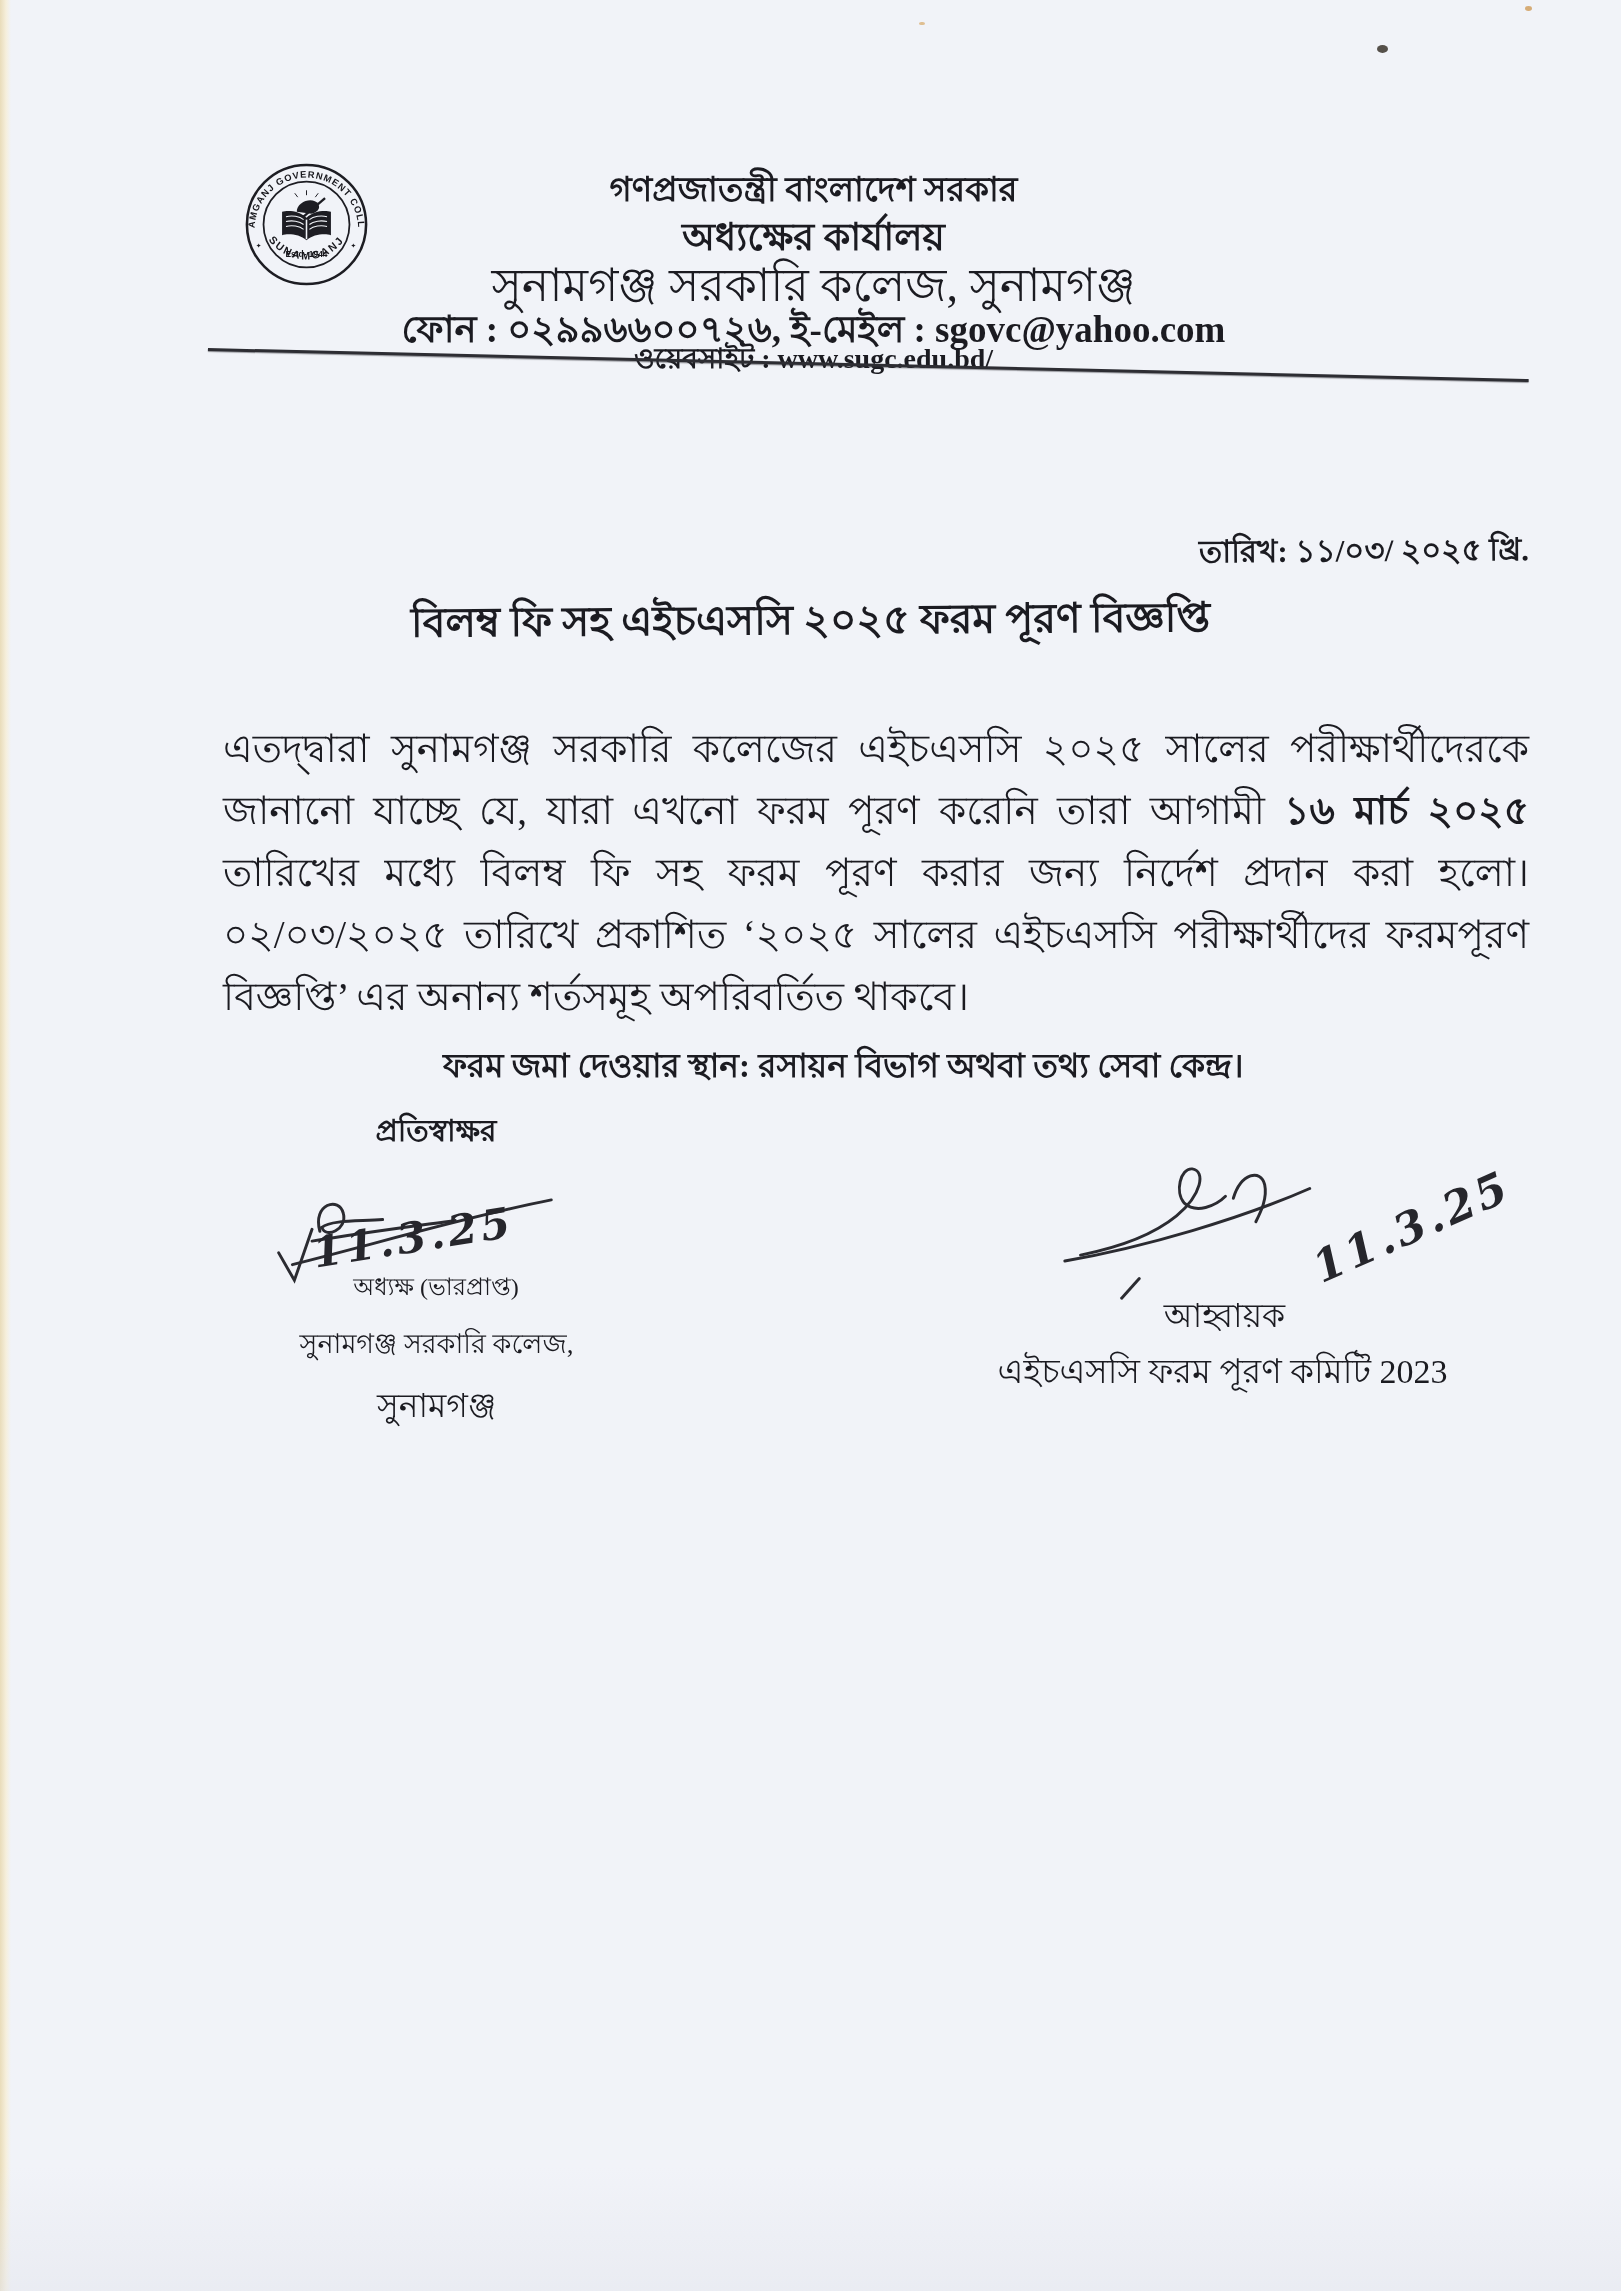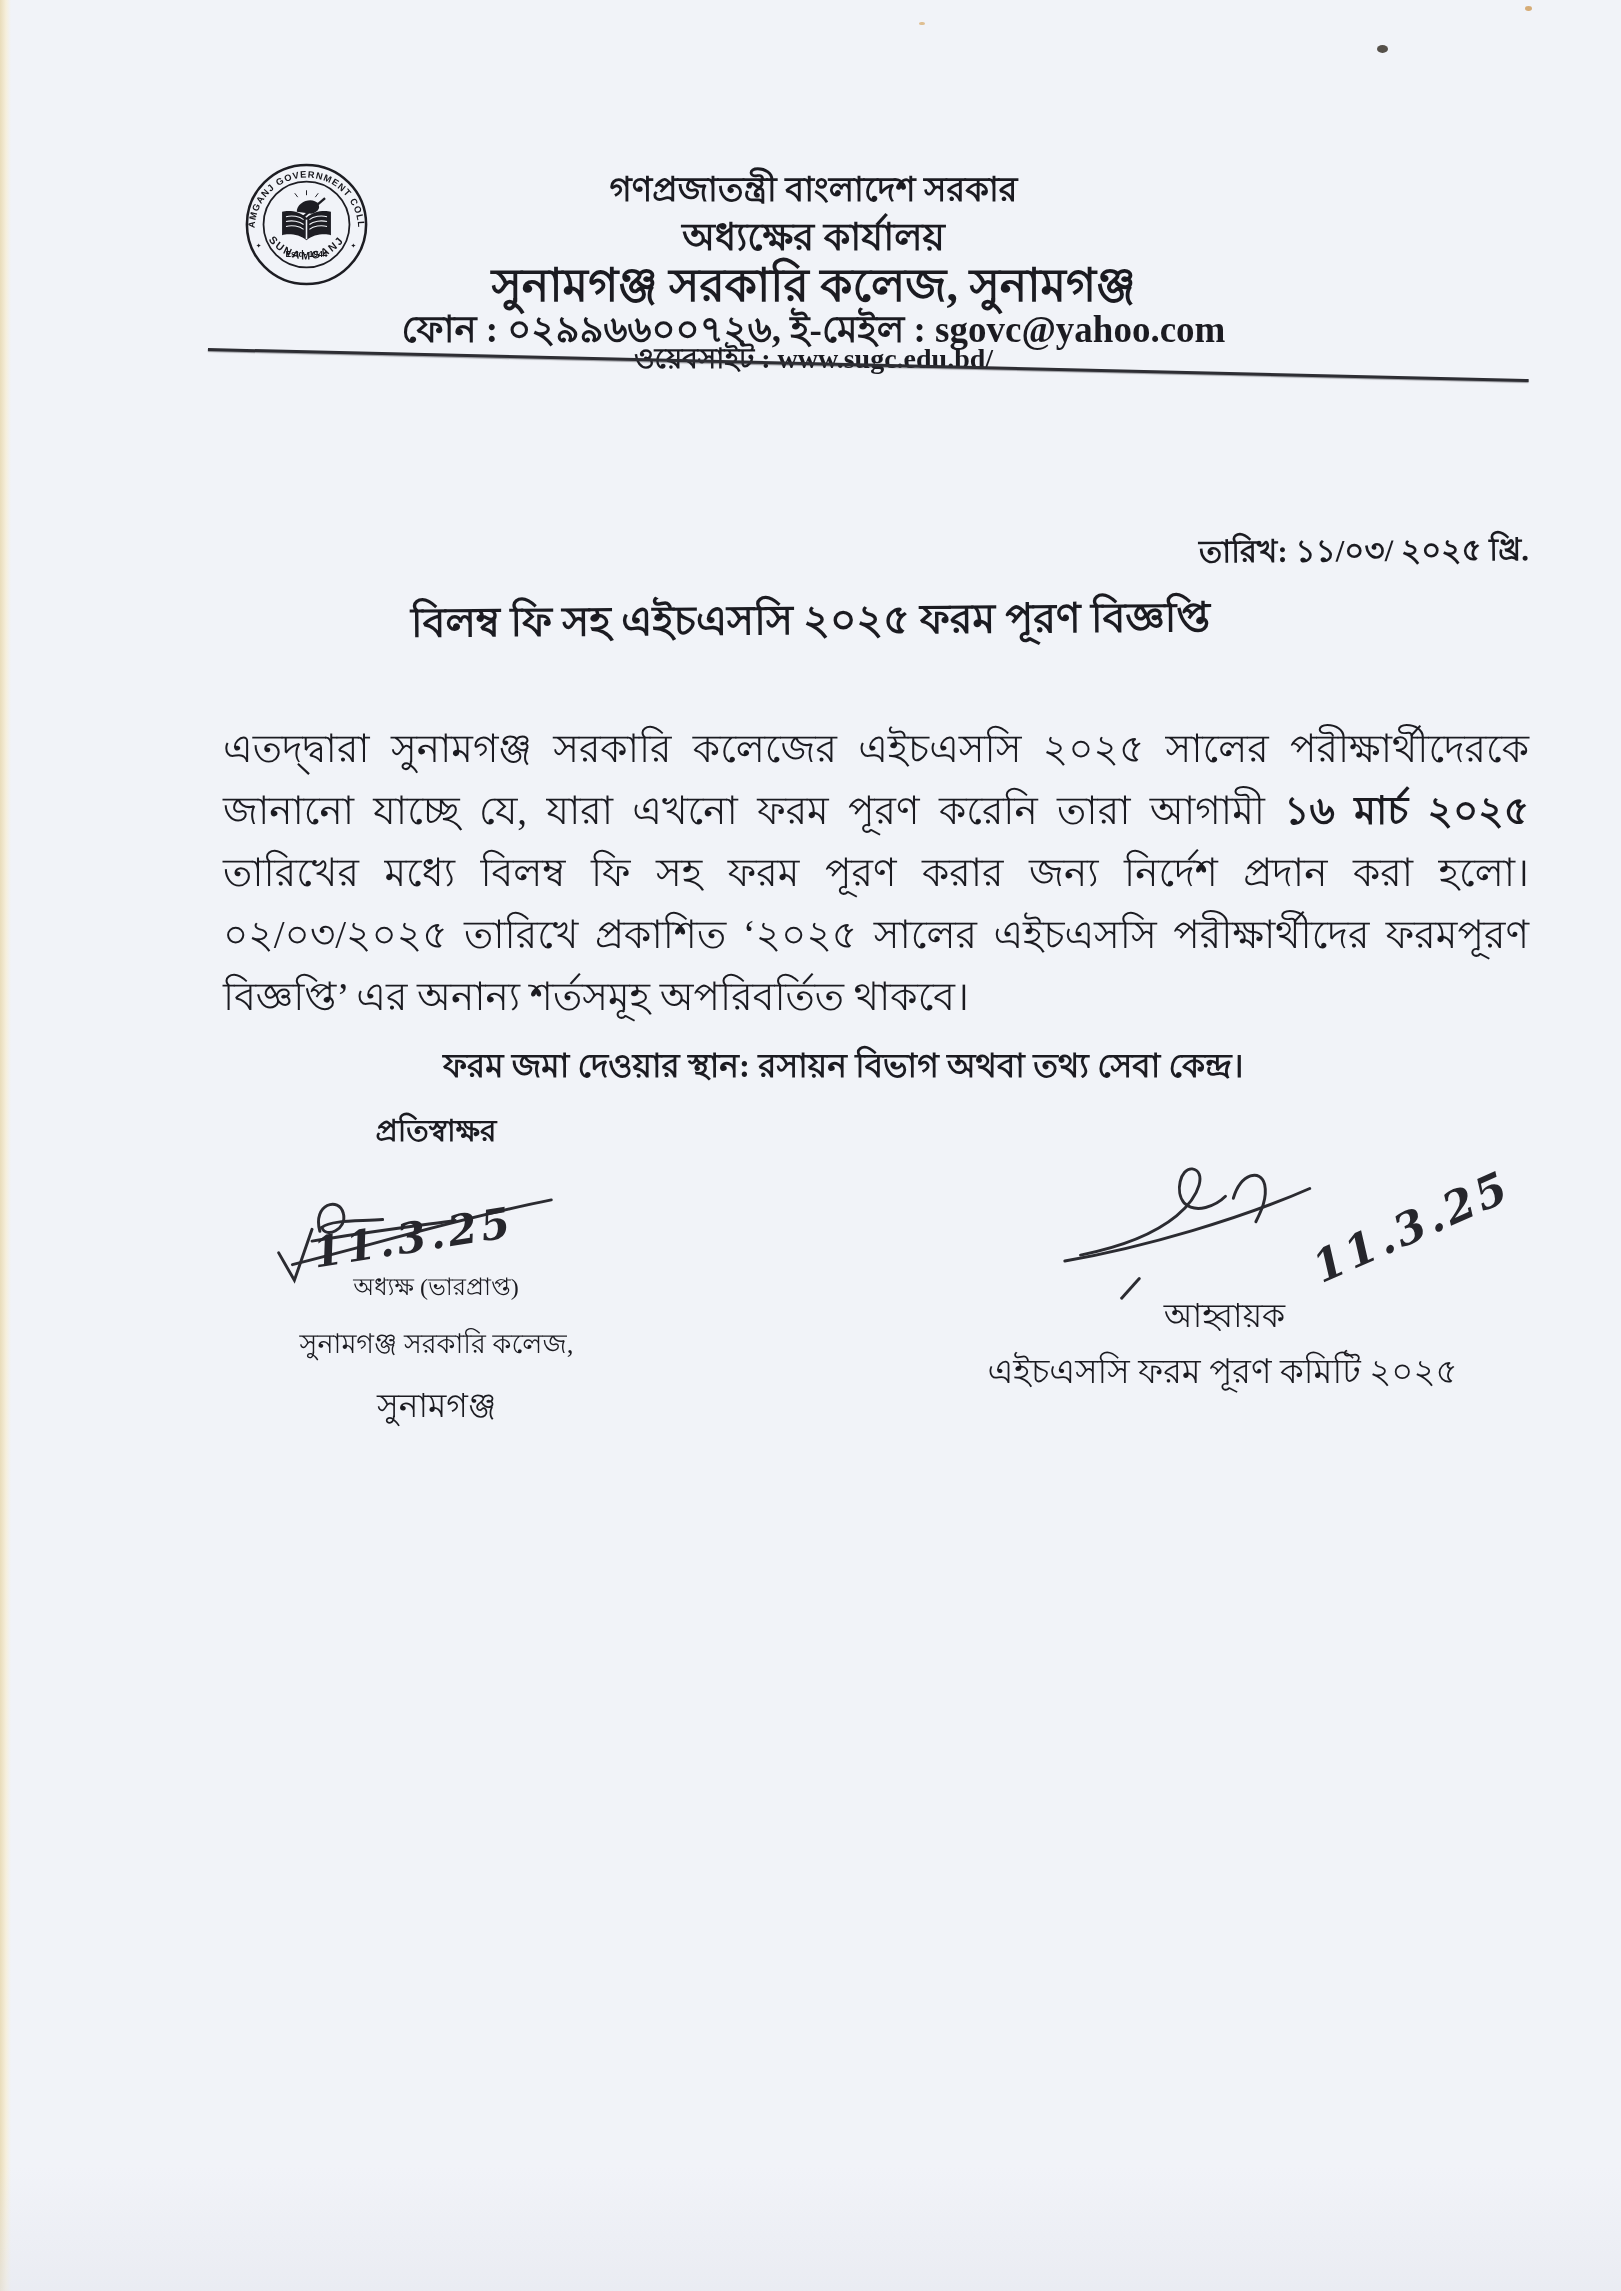--- a/index.html
+++ b/index.html
@@ -18,21 +18,21 @@
   .scan-shade-bottom{
     left:0;top:2166px;width:100%;height:125px;
     background:linear-gradient(to bottom,rgba(241,243,248,0),rgba(228,230,238,.55));
   }
   .speck{border-radius:50%;}
   
   .seal-wrap{left:243px;top:161px;width:127px;height:127px;}
   .head-line{left:294px;width:1039px;text-align:center;white-space:nowrap;}
   .hl1{top:163px;font-size:34px;font-weight:600;}
   .hl2{top:207px;font-size:38px;font-weight:bold;}
-  .hl3{top:250px;font-size:46px;font-weight:bold;}
+  .hl3{top:250px;font-size:46px;font-weight:normal;}
   .hl4{top:300px;font-size:37px;font-weight:600;}
   .hl5{top:337px;font-size:28px;font-weight:bold;}
   .head-rule{
     left:208px;top:348px;width:1321px;height:2.9px;background:#2d2d33;
     transform:rotate(1.35deg);transform-origin:left top;
     box-shadow:0 1px 1px rgba(45,45,51,.45);
   }
   
   .date-line{left:980px;top:527px;width:549px;text-align:right;font-size:31px;font-weight:600;transform:rotate(-.4deg);}
   .notice-title{left:183px;top:588px;width:1255px;text-align:center;font-size:41px;font-weight:bold;transform:rotate(-.4deg);white-space:nowrap;}
@@ -138,14 +138,14 @@
     <g class="sig-svg">
       <path d="M 24,98 C 64,90 100,76 122,58 C 148,36 152,12 138,10 C 126,9 120,34 130,45 C 142,56 162,48 172,38"></path>
       <path d="M 180,40 C 188,14 208,10 212,26 C 215,40 208,54 203,64"></path>
       <path d="M 8,104 C 90,90 190,60 258,30"></path>
       <path d="M 66,142 L 84,122"></path>
     </g>
   </svg>
 </div>
 <div class="abs script-date script-date-right">11.3.25</div>
 <div class="abs sigr1 nowrap">আহ্বায়ক</div>
-<div class="abs sigr2 nowrap">এইচএসসি ফরম পূরণ কমিটি ২০২৫</div>
+<div class="abs sigr2 nowrap">এইচএসসি ফরম পূরণ কমিটি 2023</div>
 
 
 </body></html>

